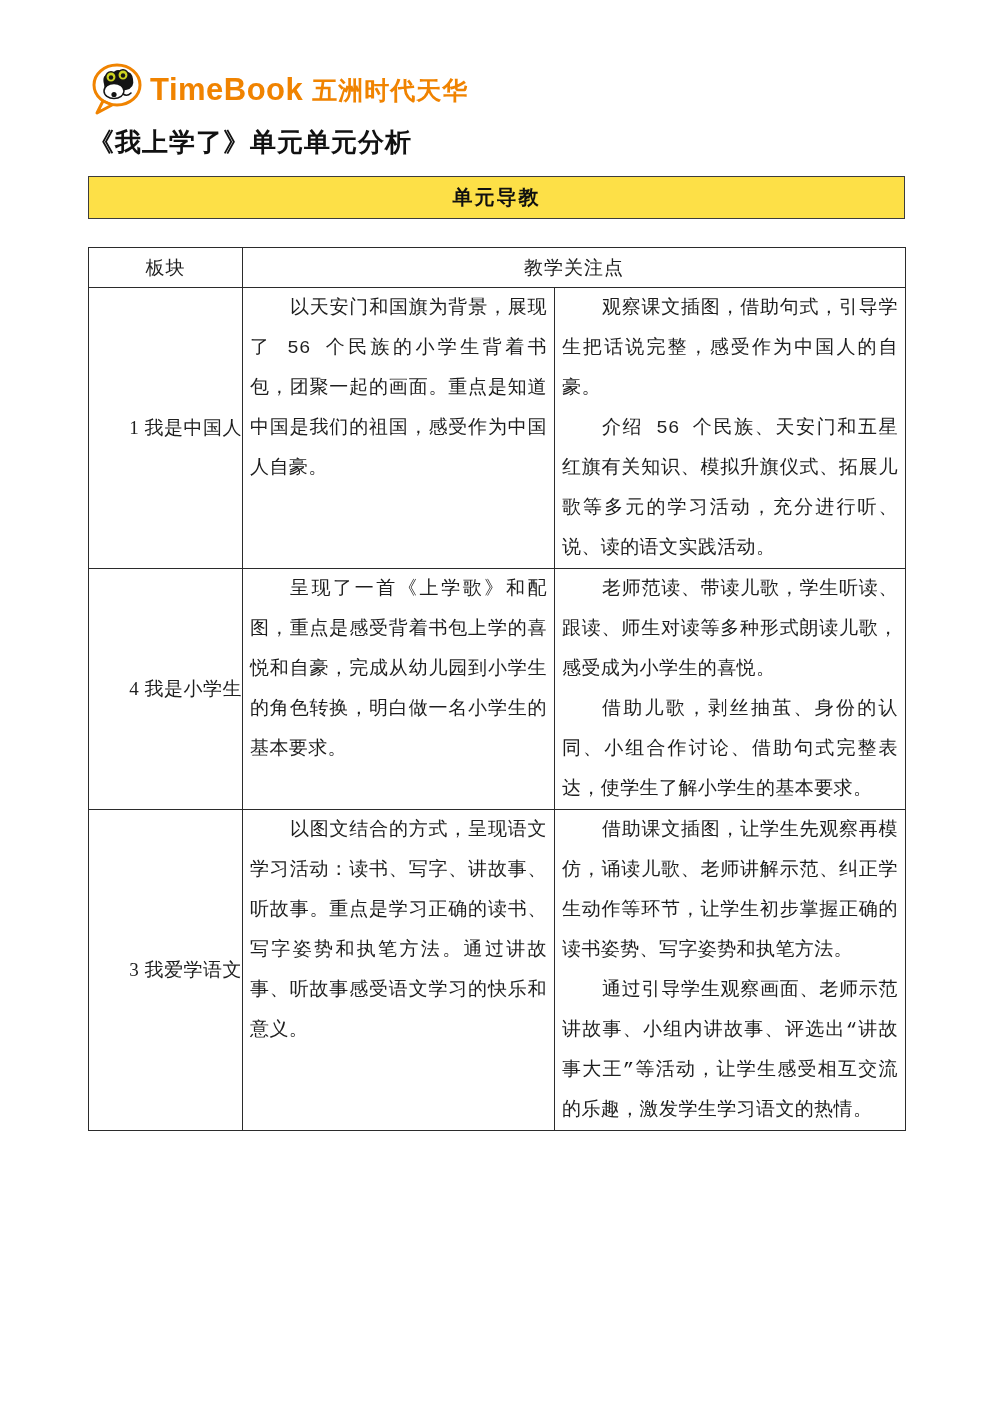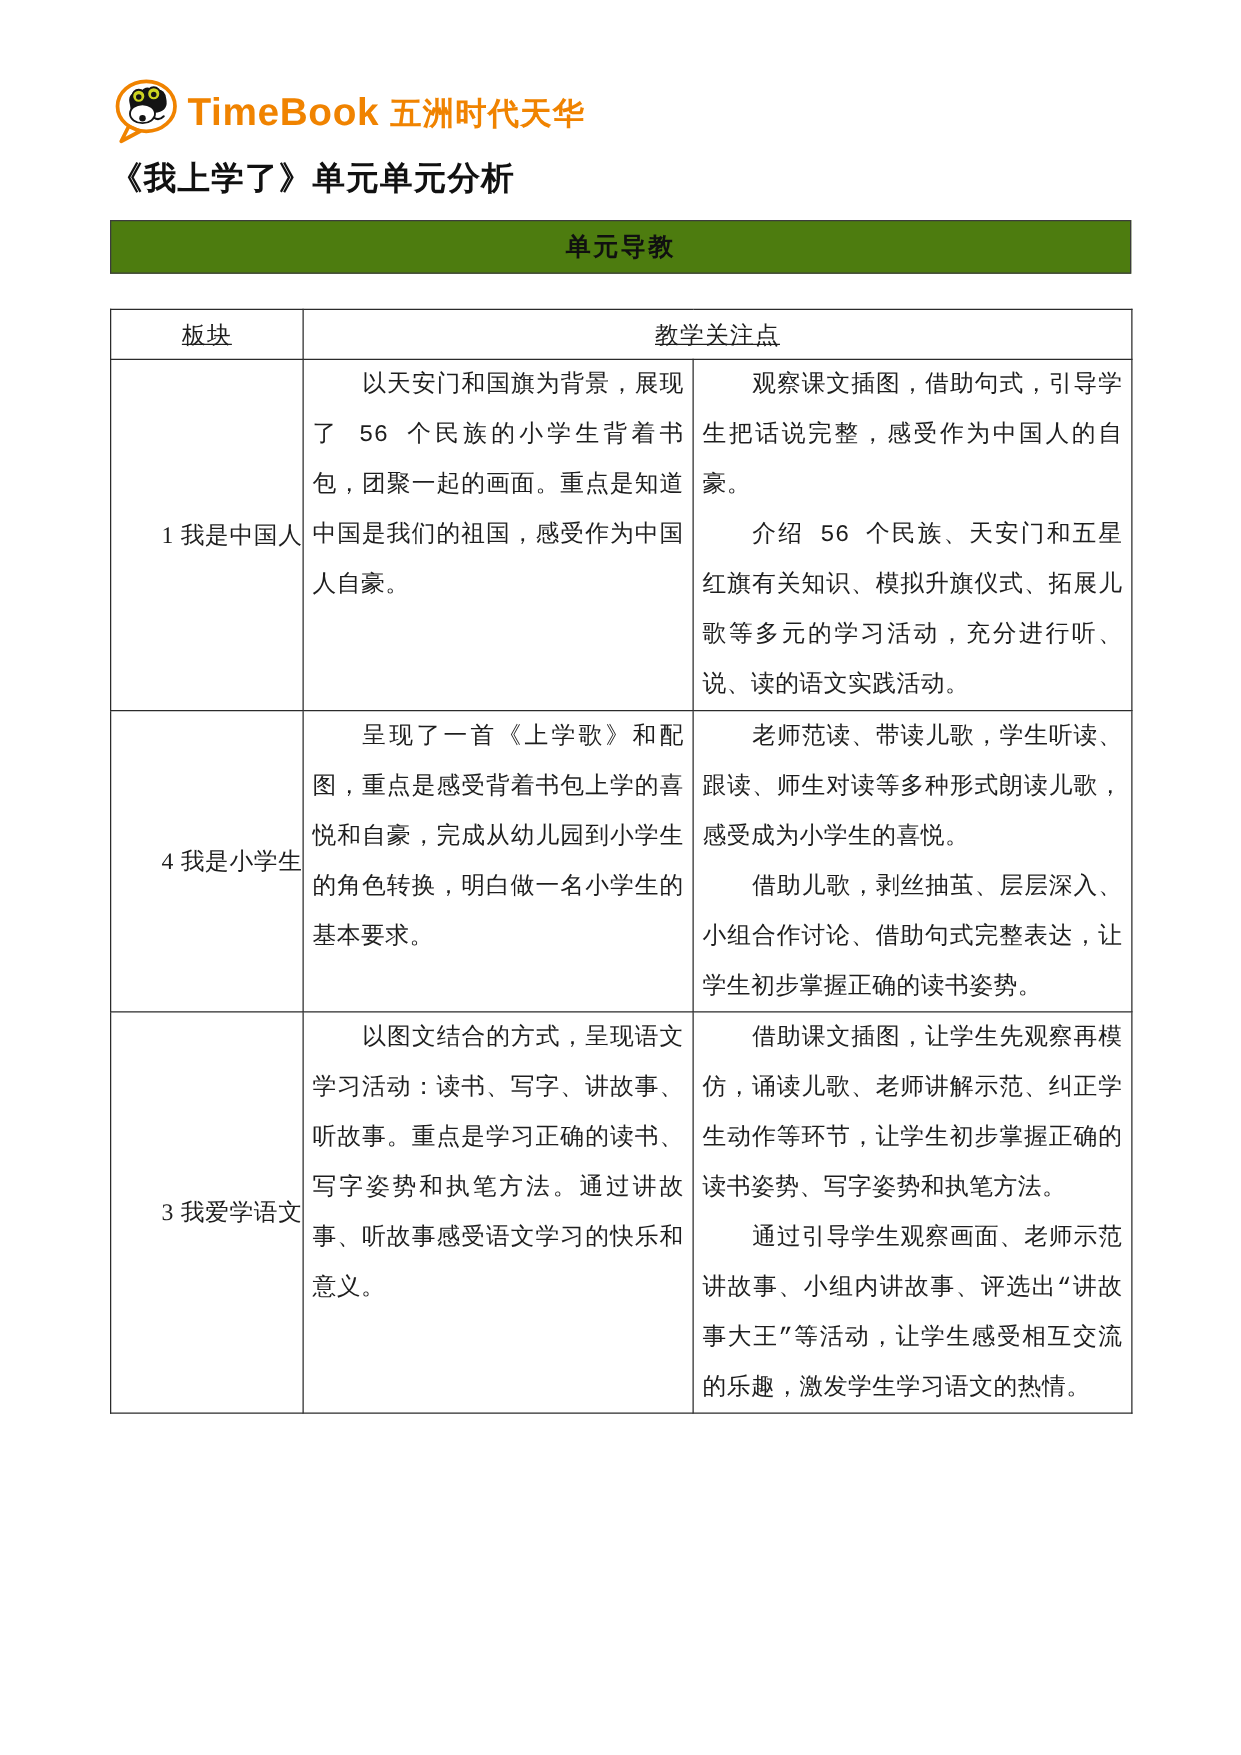--- a/index.html
+++ b/index.html
@@ -41,21 +41,21 @@
     font-weight: 700;
     color: #111;
     margin-top: 9px;
     letter-spacing: 1px;
   }
 
   
   .section-bar {
     margin-top: 16px;
     height: 43px;
-    background: #4d7c0f;
+    background: #fde047;
     border: 1px solid #3c3c3c;
     display: flex;
     align-items: center;
     justify-content: center;
     font-size: 20px;
     font-weight: 700;
     color: #101010;
     letter-spacing: 2px;
   }
 
@@ -80,21 +80,20 @@
   }
   table.analysis th, table.analysis td {
     border: 1px solid #2b2b2b;
     font-weight: 400;
   }
   table.analysis th {
     height: 40px;
     text-align: center;
     vertical-align: middle;
     letter-spacing: 1px;
-    text-decoration: underline;
   }
   td.label-cell {
     text-align: right;
     vertical-align: middle;
     letter-spacing: 0.5px;
   }
   td.text-cell {
     vertical-align: top;
     padding: 0 7px;
     font-family: Liberation Mono, monospace;
@@ -162,21 +161,21 @@
           </td>
         </tr>
 
         <tr style="height:238px">
           <td class="label-cell">4 我是小学生</td>
           <td class="text-cell">
             <p>呈现了一首《上学歌》和配图，重点是感受背着书包上学的喜悦和自豪，完成从幼儿园到小学生的角色转换，明白做一名小学生的基本要求。</p>
           </td>
           <td class="text-cell">
             <p>老师范读、带读儿歌，学生听读、跟读、师生对读等多种形式朗读儿歌，感受成为小学生的喜悦。</p>
-            <p>借助儿歌，剥丝抽茧、层层深入、小组合作讨论、借助句式完整表达，让学生初步掌握正确的读书姿势。</p>
+            <p>借助儿歌，剥丝抽茧、身份的认同、小组合作讨论、借助句式完整表达，使学生了解小学生的基本要求。</p>
           </td>
         </tr>
 
         <tr style="height:318px">
           <td class="label-cell">3 我爱学语文</td>
           <td class="text-cell">
             <p>以图文结合的方式，呈现语文学习活动：读书、写字、讲故事、听故事。重点是学习正确的读书、写字姿势和执笔方法。通过讲故事、听故事感受语文学习的快乐和意义。</p>
           </td>
           <td class="text-cell">
             <p>借助课文插图，让学生先观察再模仿，诵读儿歌、老师讲解示范、纠正学生动作等环节，让学生初步掌握正确的读书姿势、写字姿势和执笔方法。</p>

